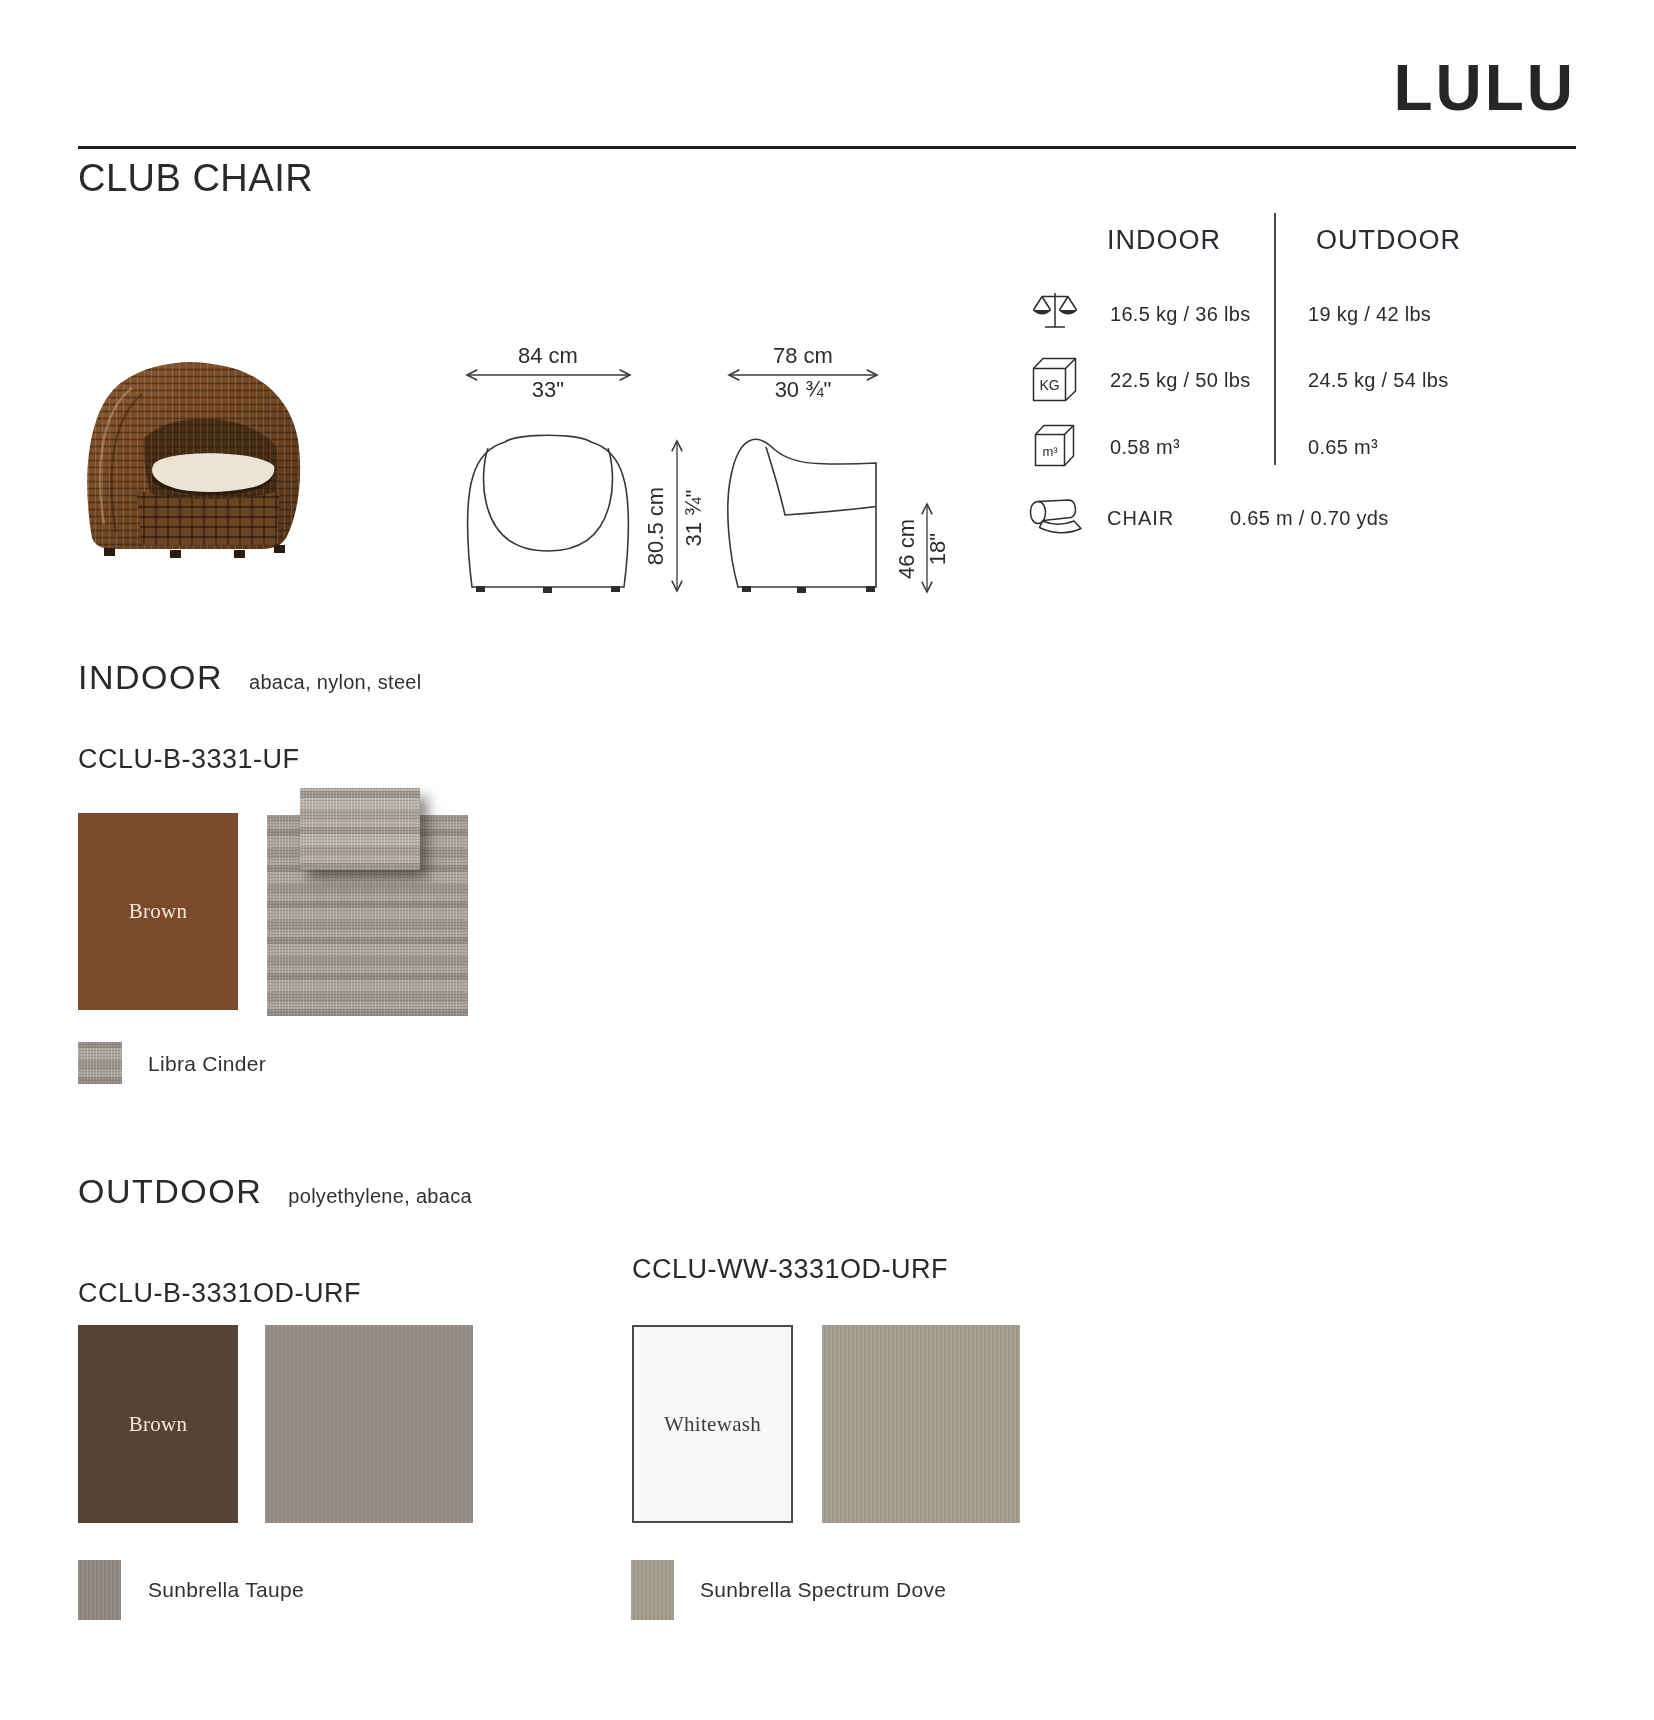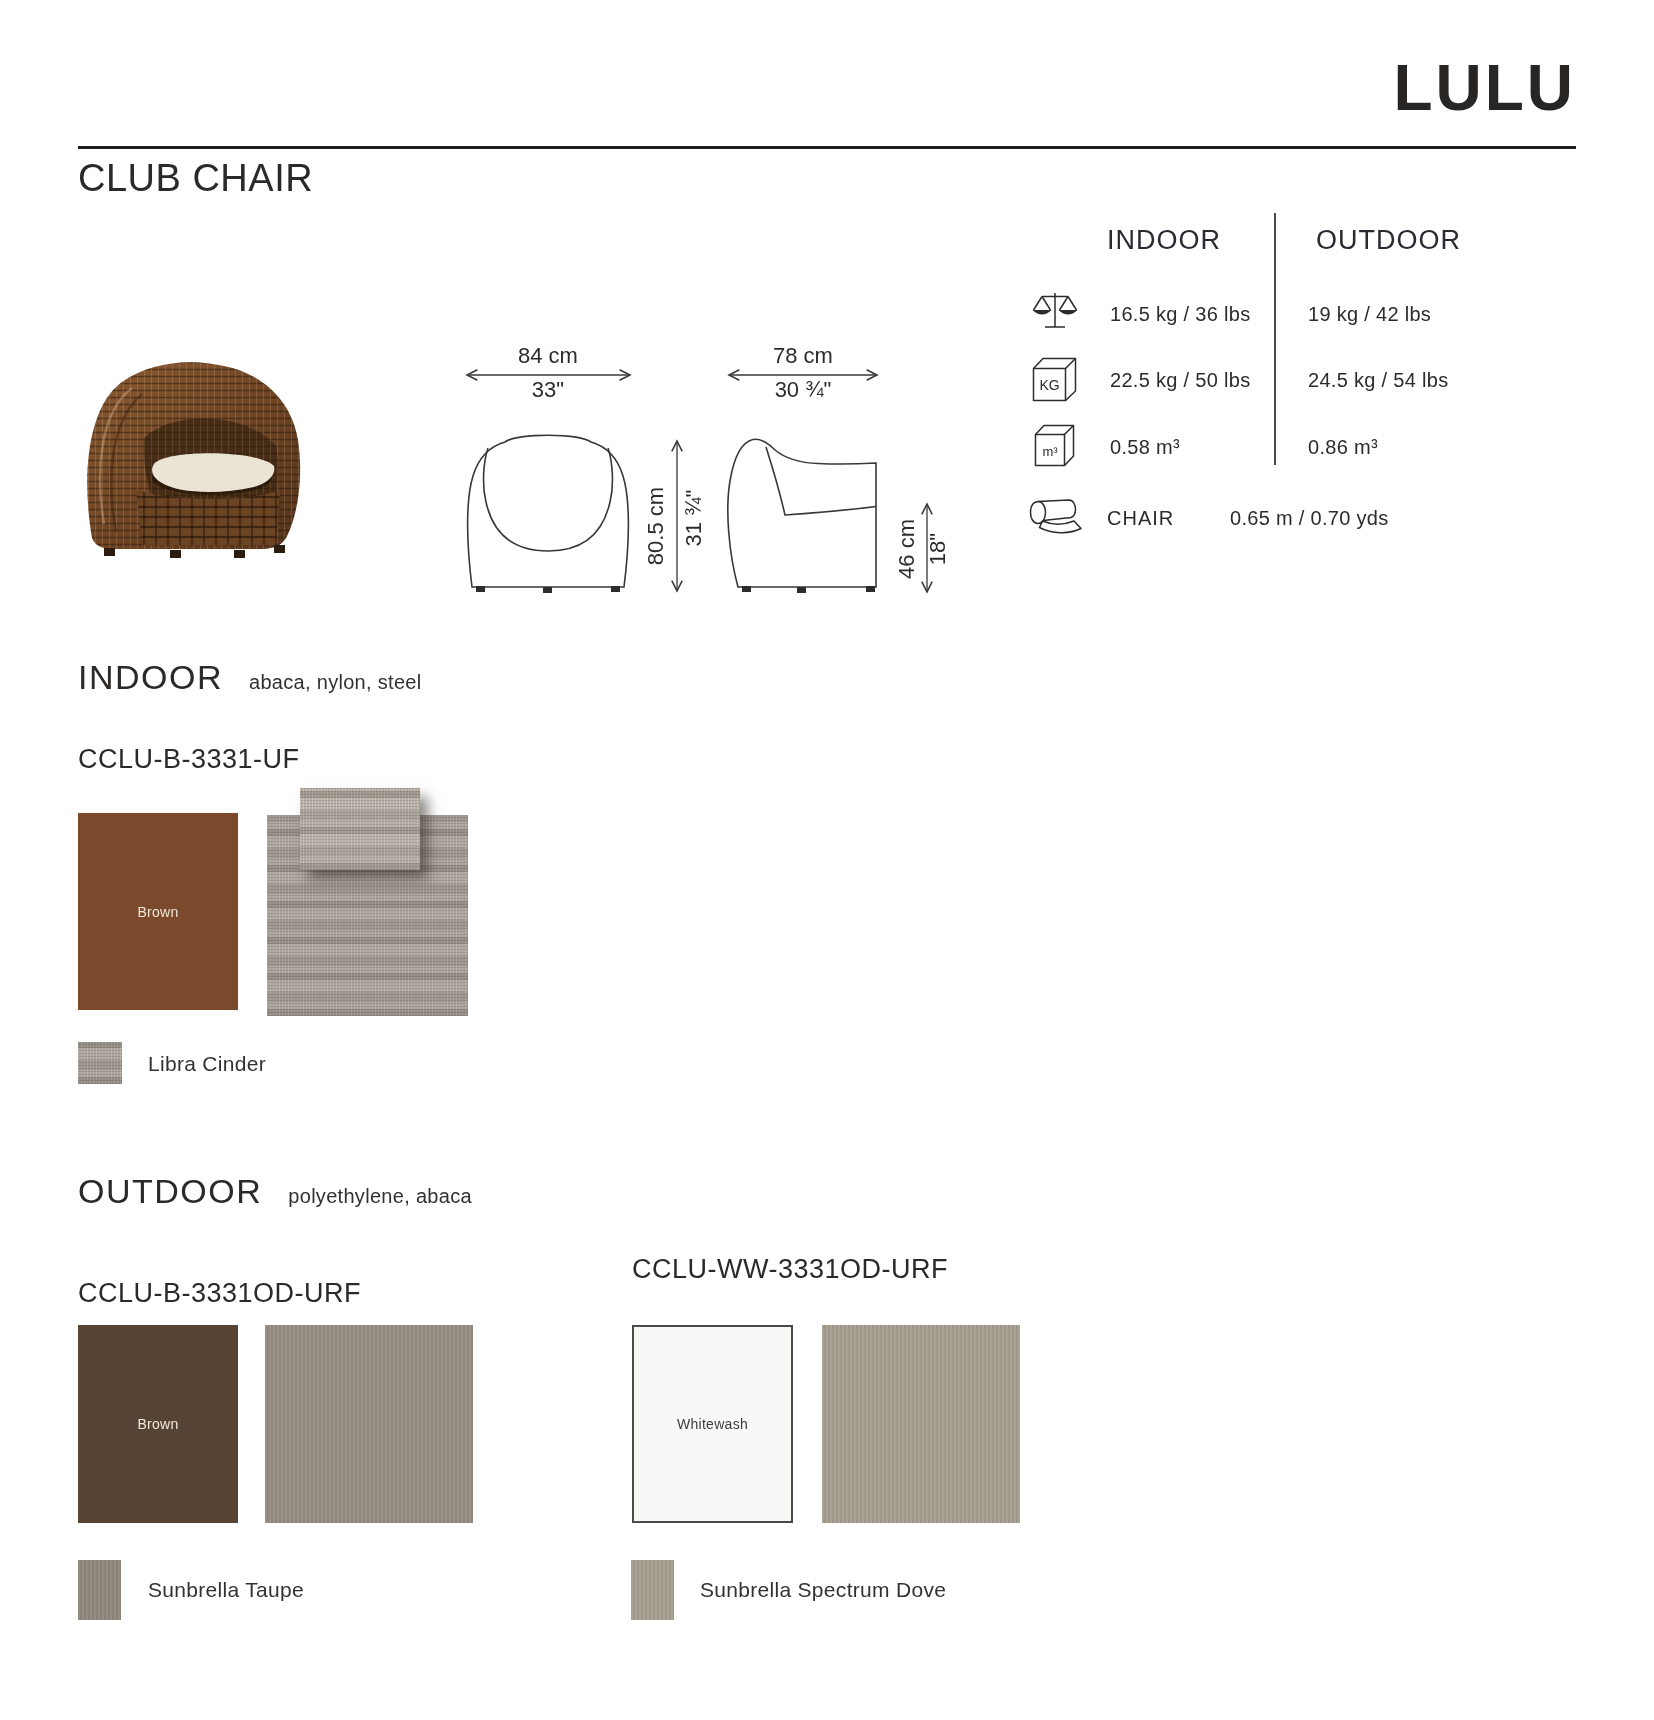--- a/index.html
+++ b/index.html
@@ -24,21 +24,21 @@
   .photo{left:78px;top:352px;width:232px;height:212px;}
 
   
   .sec-head{display:flex;align-items:baseline;}
   .sec-title{font-size:34px;letter-spacing:1.5px;color:#2b2a28;}
   .sec-mats{font-size:20px;letter-spacing:.3px;margin-left:26px;color:#333130;}
   .prod-code{font-size:27px;letter-spacing:.5px;color:#2b2a28;white-space:nowrap;}
 
   
   .swatch{display:flex;align-items:center;justify-content:center;box-sizing:border-box;}
-  .swatch-label{font-size:14px;letter-spacing:.3px;}
+  .swatch-label{font-size:21px;letter-spacing:.3px;font-family:Liberation Serif, serif;}
   .sw-brown-in{background:#7b4a2d;}
   .sw-brown-out{background:#574334;}
   .sw-whitewash{background:#f8f8f6;border:2px solid #4b4a47;}
   .lbl-light{color:#f1e7d9;}
   .lbl-dark{color:#3e3d3b;}
 
   .tex-libra{background-color:#a8a29a;
     background-image:
       repeating-linear-gradient(0deg, rgba(110,102,94,.35) 0 7px, rgba(170,163,155,.25) 7px 14px, rgba(130,122,114,.3) 14px 24px, rgba(185,179,171,.2) 24px 36px),
       repeating-linear-gradient(90deg, rgba(255,255,255,.22) 0 1px, rgba(0,0,0,0) 1px 3px),
@@ -168,21 +168,21 @@
 
     <svg class="spec-icon" style="left:104px;top:218px;width:44px;height:44px;" viewBox="0 0 44 44">
       <g stroke="#2e2c2b" stroke-width="1.5" fill="none" stroke-linejoin="round">
         <rect x="1.5" y="11.5" width="29" height="31"></rect>
         <path d="M1.5 11.5 L10 2.5 L39.5 2.5 L30.5 11.5"></path>
         <path d="M39.5 2.5 L39.5 33 L30.5 42.5"></path>
       </g>
       <text x="16" y="32.5" text-anchor="middle" font-size="13" fill="#2e2c2b">m³</text>
     </svg>
     <div class="spec-val" style="left:180px;top:230px;">0.58 m³</div>
-    <div class="spec-val" style="left:378px;top:230px;">0.86 m³</div>
+    <div class="spec-val" style="left:378px;top:230px;">0.65 m³</div>
 
     <svg class="spec-icon" style="left:98px;top:291px;width:58px;height:42px;" viewBox="0 0 58 42">
       <g stroke="#2e2c2b" stroke-width="1.5" fill="#ffffff" stroke-linejoin="round">
         <path d="M14.5 25 C24 29 36 29 46 25 L53 32.5 C41 38.5 24 38 11.5 31.5 Z"></path>
         <path d="M10 5.5 L41 4 C45 4 47.5 8.5 47.5 13.5 C47.5 17 46 20.5 43 21.5 L15 24.5"></path>
         <path d="M10 5.5 C4.5 6 2.5 11 2.5 16.5 C2.5 22.5 5.5 27.5 10 27.5 C14.5 27.5 17.5 22.5 17.5 16.5 C17.5 10.5 14.5 5.5 10 5.5 Z"></path>
       </g>
     </svg>
     <div class="spec-val" style="left:177px;top:301px;letter-spacing:1px;">CHAIR</div>
     <div class="spec-val" style="left:300px;top:301px;">0.65 m / 0.70 yds</div>

